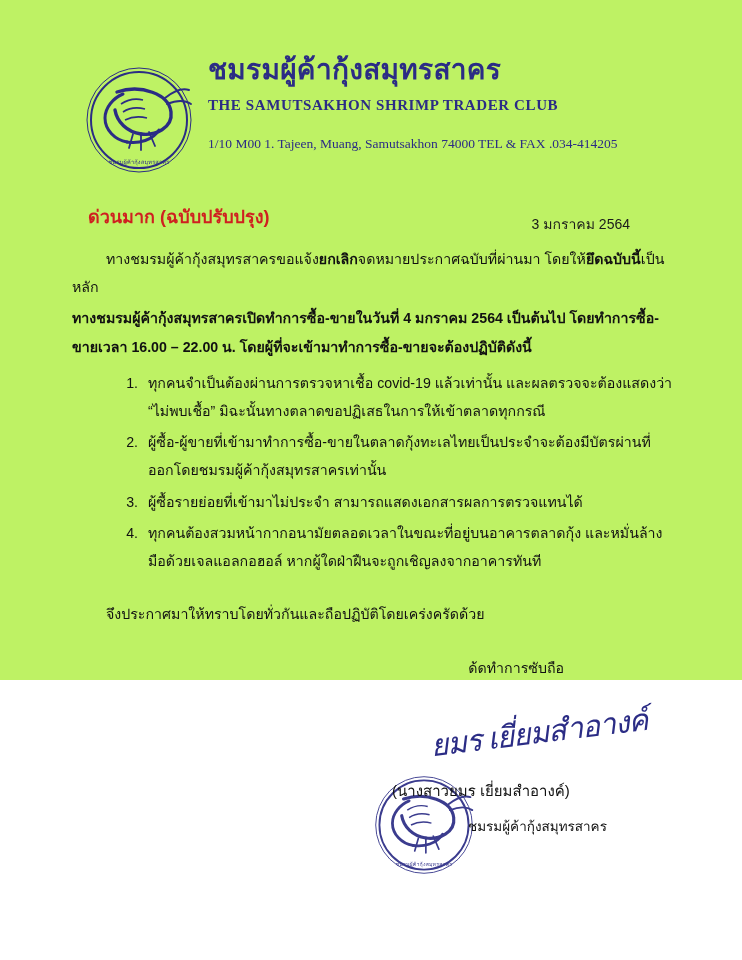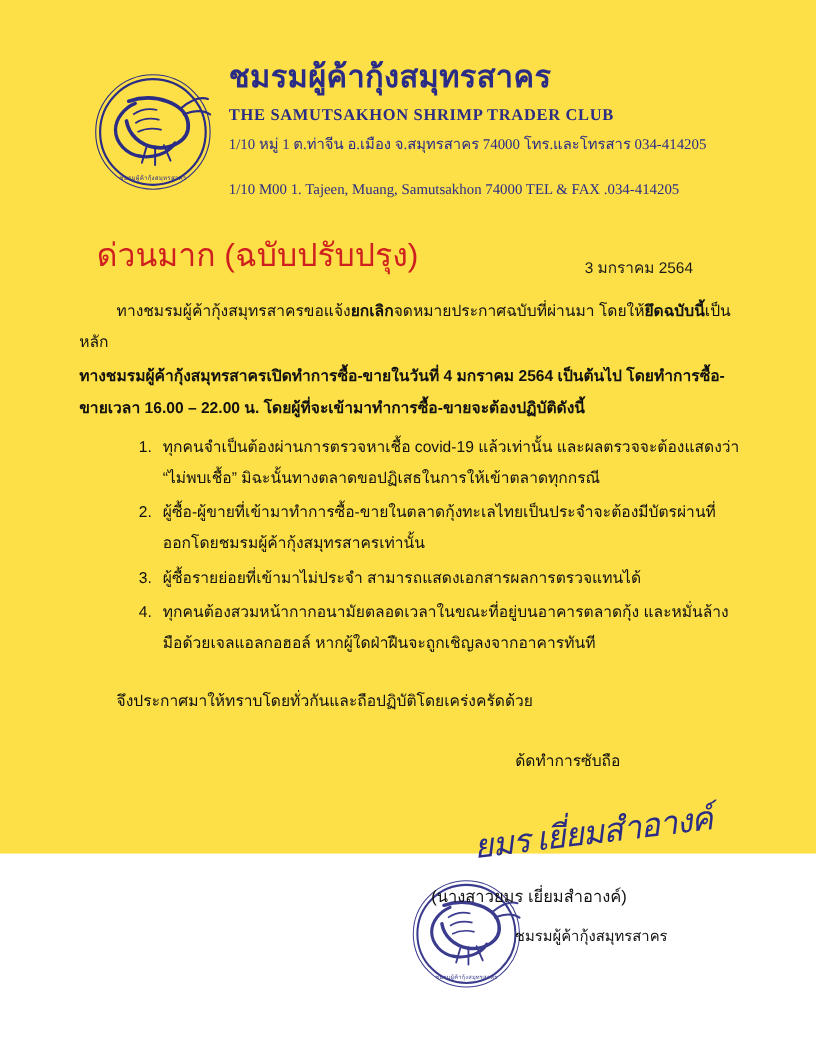--- a/index.html
+++ b/index.html
@@ -12,22 +12,22 @@
     height: 960px;
     font-family: "Liberation Serif", serif;
     color: #1a1a1a;
     position: relative;
     overflow: hidden;
   }
 
   .page {
     position: relative;
     width: 742px;
-    height: 776px;
-    background: #fde047;
+    height: 680px;
+    background: #bef264;
     padding: 0;
     box-sizing: border-box;
   }
 
   
   .letterhead {
     display: flex;
     flex-direction: row;
     align-items: flex-start;
     padding: 52px 60px 0 80px;
@@ -71,22 +71,22 @@
   .addr-line.second { margin-top: 20px; }
 
   
   .title-row {
     display: flex;
     align-items: baseline;
     padding: 26px 70px 0 88px;
   }
   .doc-title {
     font-family: "Liberation Sans", sans-serif;
-    font-size: 29px;
-    font-weight: normal;
+    font-size: 18px;
+    font-weight: bold;
     color: #cf2020;
     flex: 0 0 auto;
   }
   .doc-date {
     margin-left: auto;
     font-family: "Liberation Sans", sans-serif;
     font-size: 14px;
     color: #1a1a1a;
     position: relative;
     top: 6px;
@@ -207,21 +207,20 @@
           <path d="M40 48 C46 44 54 43 62 45" stroke-width="1.6"></path>
           <path d="M42 56 C48 53 56 52 64 54" stroke-width="1.6"></path>
         </g>
         <circle cx="56" cy="56" r="52" fill="none" stroke="#2b2c85" stroke-width="1"></circle>
         <text class="shrimp-caption" x="56" y="100" text-anchor="middle">ชมรมผู้ค้ากุ้งสมุทรสาคร</text>
       </svg>
     </div>
     <div class="head-text">
       <div class="org-thai">ชมรมผู้ค้ากุ้งสมุทรสาคร</div>
       <div class="org-eng">THE SAMUTSAKHON SHRIMP TRADER CLUB</div>
-      <div class="addr-line">1/10 หมู่ 1 ต.ท่าจีน อ.เมือง จ.สมุทรสาคร 74000 โทร.และโทรสาร 034-414205</div>
       <div class="addr-line second">1/10 M00 1. Tajeen, Muang, Samutsakhon 74000 TEL &amp; FAX .034-414205</div>
     </div>
   </div>
 
   <div class="title-row">
     <div class="doc-title">ด่วนมาก (ฉบับปรับปรุง)</div>
     <div class="doc-date">3 มกราคม 2564</div>
   </div>
 
   <div class="body-block">

